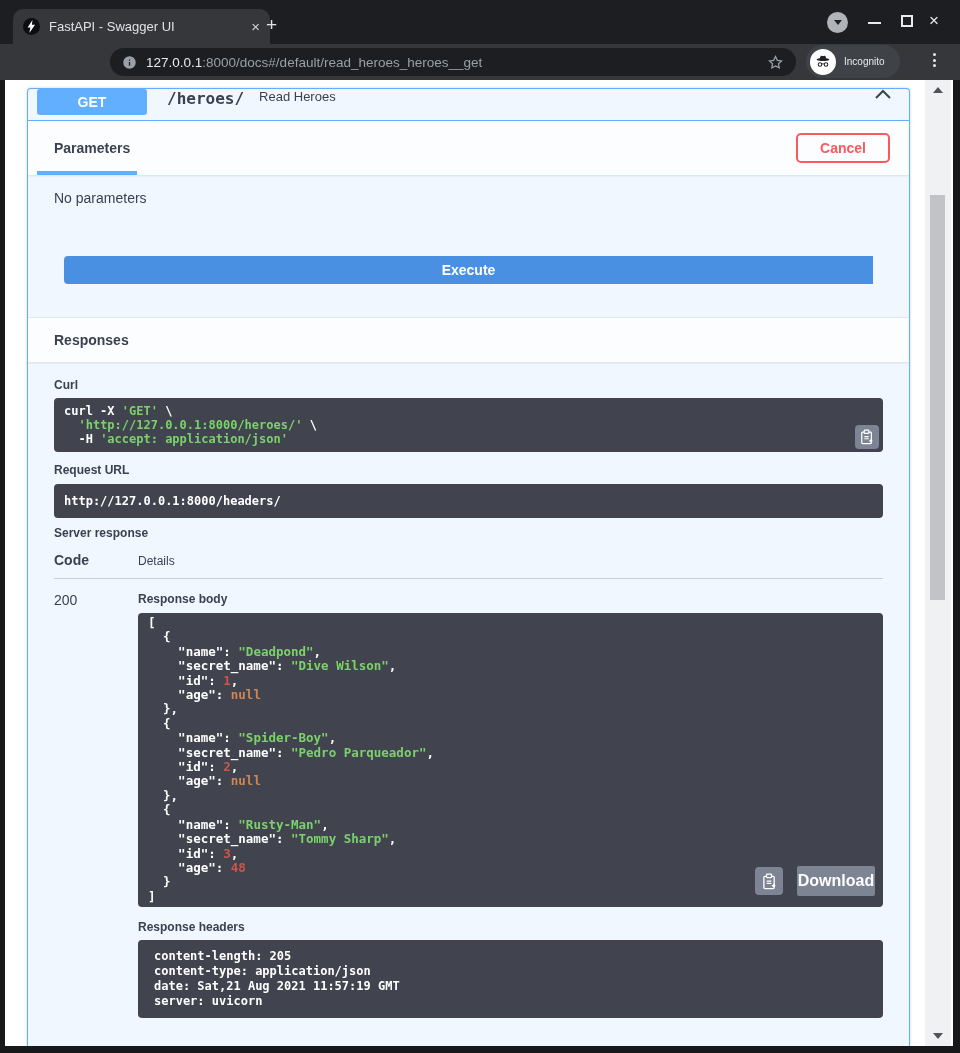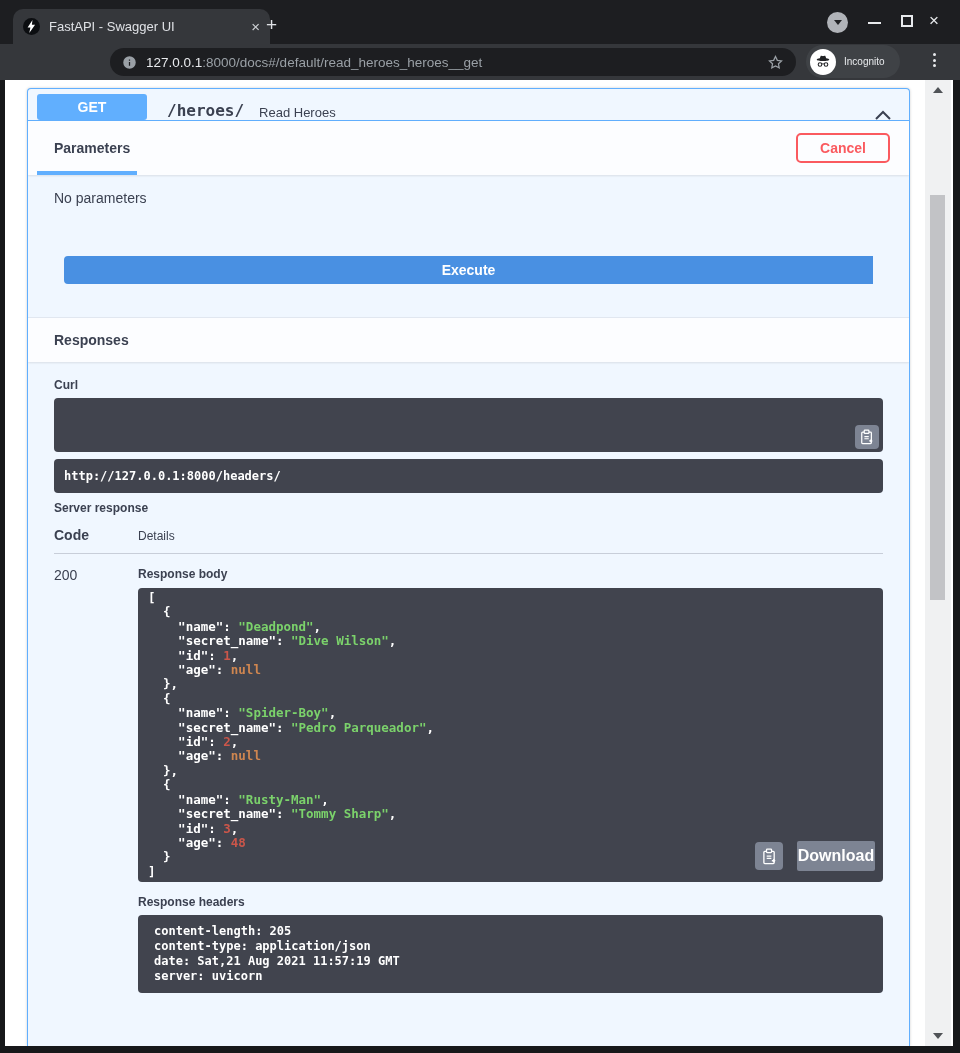--- a/index.html
+++ b/index.html
@@ -50,21 +50,21 @@
   .sb-up { top:2px; } .sb-down { bottom:2px; }
   .sb-tri-up { width:0;height:0;border-left:5px solid transparent;border-right:5px solid transparent;border-bottom:6px solid #505357; }
   .sb-tri-down { width:0;height:0;border-left:5px solid transparent;border-right:5px solid transparent;border-top:6px solid #505357; }
   .sb-thumb { position:absolute; left:5px; top:115px; width:15px; height:405px; background:#c2c3c6; }
 
   
   .opblock { position:absolute; left:22px; top:8px; width:883px; height:958px;
              border:1px solid var(--get-blue,#61affe); border-bottom:none; border-radius:4px 4px 0 0;
              background:#f0f7ff; box-shadow:0 0 3px rgba(0,0,0,.19); overflow:hidden; color:#3b4151; }
 
-  .op-summary { height:32px; display:flex; align-items:flex-end; padding:0 9px; border-bottom:1px solid var(--get-blue,#61affe); }
+  .op-summary { height:32px; display:flex; align-items:flex-start; padding:0 9px; border-bottom:1px solid var(--get-blue,#61affe); }
   .method-badge { width:110px; height:26px; background:var(--get-blue,#61affe); border-radius:3px; color:#fff;
                   font-weight:bold; font-size:14px; display:flex; align-items:center; justify-content:center; }
   .op-path { margin-left:20px; font-family:"DejaVu Sans Mono","Liberation Mono",monospace; font-weight:bold; font-size:16px; }
   .op-summary-text { margin-left:15px; font-size:13px; }
   .collapse-btn { margin-left:auto; margin-right:9px; }
 
   .section-header { height:54px; background:#fcfdff; display:flex; align-items:center;
                     padding:0 19px 0 26px; position:relative; box-shadow:0 1px 2px rgba(0,0,0,.1); }
   .section-title { font-weight:bold; font-size:14px; }
   .tab-underline { position:absolute; left:9px; bottom:0; width:100px; height:4px; background:var(--get-blue,#61affe); }
@@ -218,29 +218,33 @@
     </div>
 
     <div class="responses-header">
       <span class="section-title">Responses</span>
     </div>
 
     <div class="responses-inner">
 
       <div class="mini-label lbl-curl">Curl</div>
       <div class="codeblock curl-block">
+        <pre id="curl-code">curl -X <span class="tok-str">'GET'</span> \
+  <span class="tok-str">'http://127.0.0.1:8000/heroes/'</span> \
+  -H <span class="tok-str">'accept: application/json'</span></pre>
         <button class="copy-btn curl-copy">
           <svg width="14" height="16" viewBox="0 0 16 18" fill="none" stroke="#ffffff" stroke-width="1.4">
             <rect x="2" y="3.5" width="11" height="13" rx="1"></rect>
             <rect x="4.8" y="1.2" width="5.4" height="3.6" rx="0.8" fill="#7d8493"></rect>
             <path d="M5 8.5h5M5 11h5M10.5 13.5l2.5 0M12 12l1.5 1.5L12 15"></path>
           </svg>
         </button>
       </div>
 
+      <div class="mini-label lbl-requrl">Request URL</div>
       <div class="codeblock requrl-block">
         <pre>http://127.0.0.1:8000/headers/</pre>
       </div>
 
       <div class="mini-label lbl-serverresp">Server response</div>
 
       <div class="resp-table-head">
         <span class="col-code code-header">Code</span>
         <span class="details-header">Details</span>
       </div>

